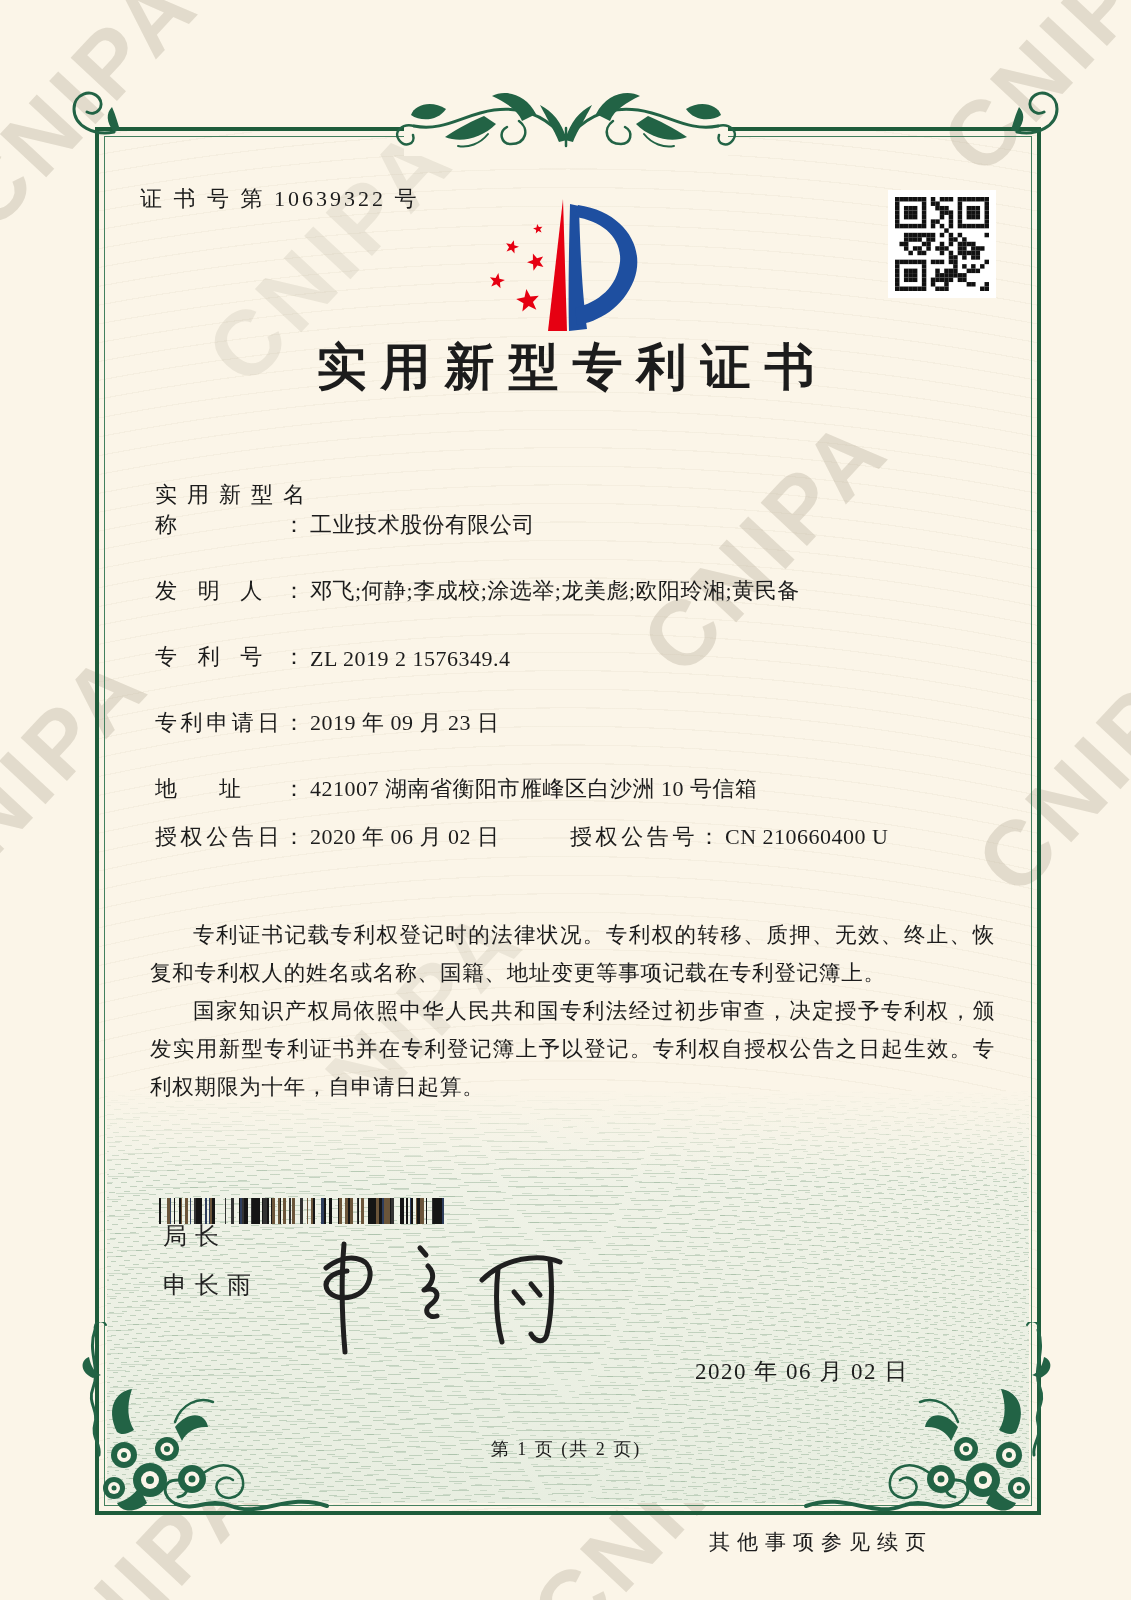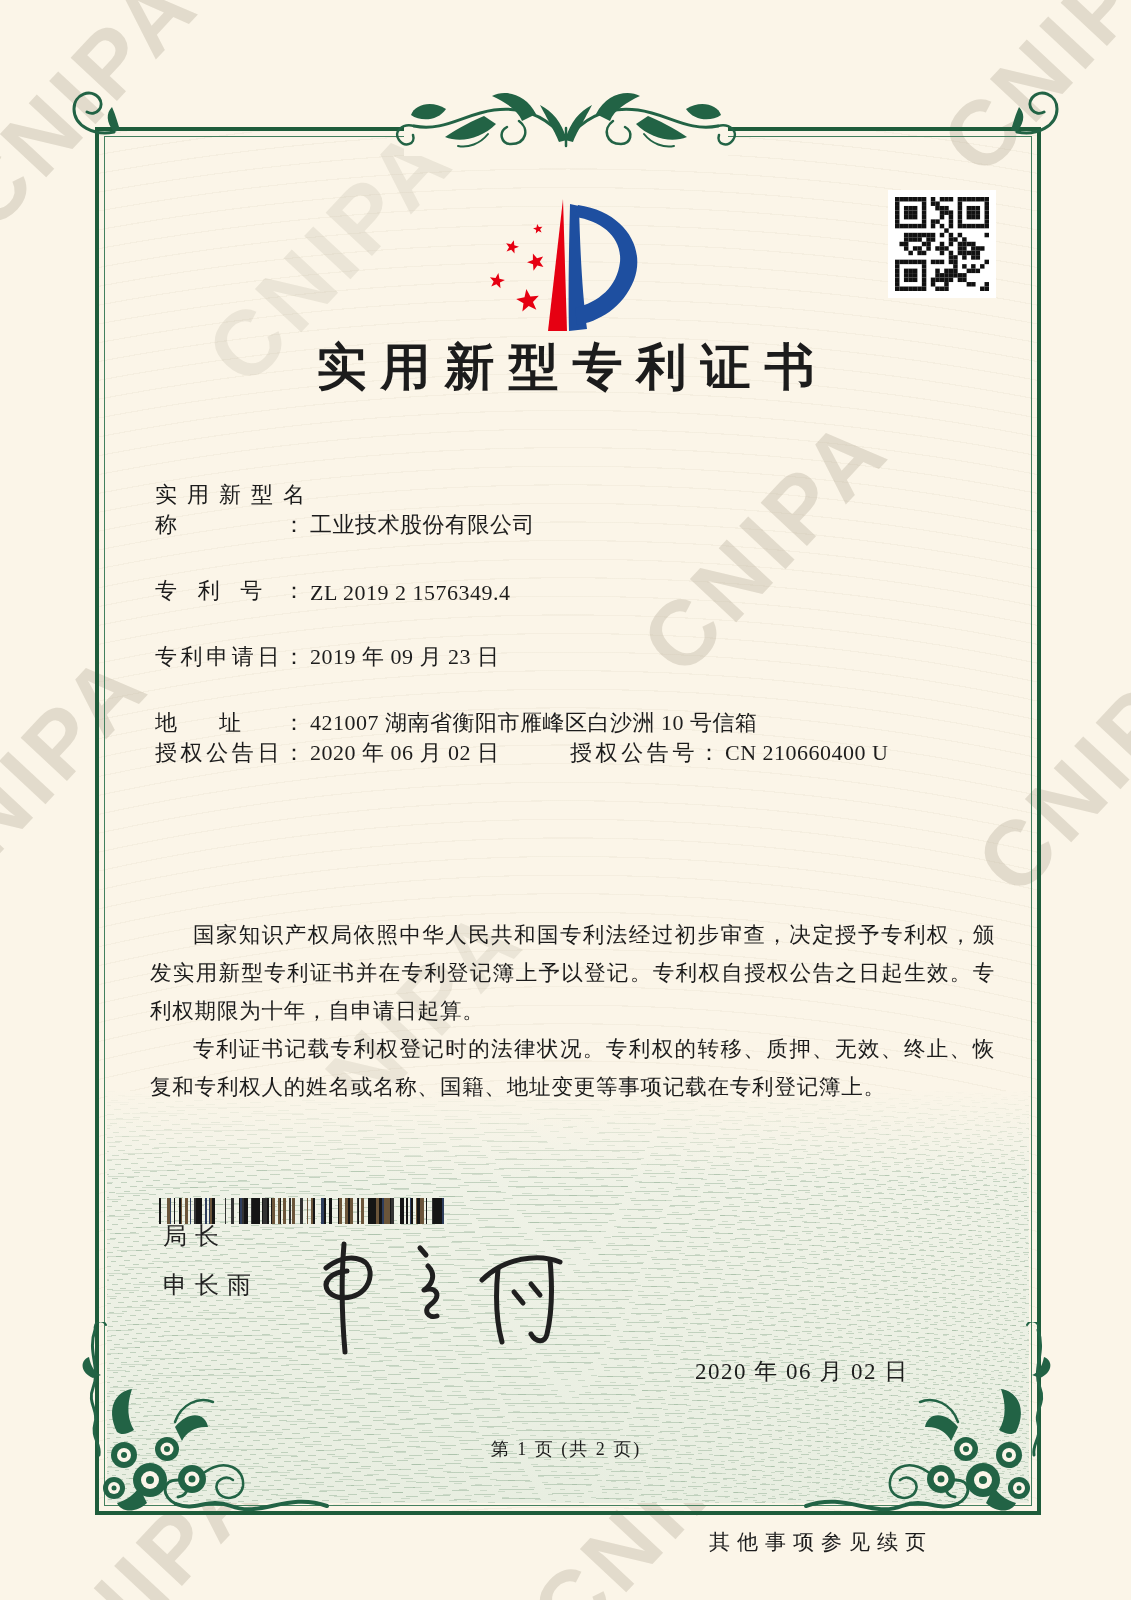--- a/index.html
+++ b/index.html
@@ -45,21 +45,21 @@
     font-size:50px;font-weight:700;letter-spacing:14px;text-indent:14px;
   }
   
   .fields{position:absolute;left:155px;top:474px;width:840px;z-index:4;font-size:22px;}
   .frow{display:flex;align-items:flex-end;height:66px;}
   .flabel{
     display:inline-block;width:150px;flex:0 0 150px;margin-right:5px;
     text-align:justify;text-align-last:justify;
   }
   .fvalue{letter-spacing:.5px;white-space:nowrap;}
-  .grant-row{display:flex;align-items:flex-start;height:66px;}
+  .grant-row{display:flex;align-items:center;height:66px;}
   .gpair{display:flex;align-items:baseline;}
   .gpair.first{width:415px;flex:0 0 415px;}
   
   .paras{position:absolute;left:150px;top:916px;width:845px;z-index:4;}
   .paras p{
     margin:0;font-size:21.5px;line-height:38px;text-align:justify;
     text-indent:2em;letter-spacing:.8px;
   }
   
   .barcode{position:absolute;left:153px;top:1198px;width:292px;height:26px;z-index:4;}
@@ -147,20 +147,21 @@
       <path class="green-fill" d="M120,105 C135,87 151,92 153,105 C141,104 131,110 127,119 Z"></path>
       <path class="green-fill" d="M92,181 C80,192 66,190 62,181 C72,178 80,172 84,165 Z"></path>
       <path class="green-stroke" stroke-width="2.5" d="M150,150 c20,-14 40,-4 38,14 c-2,14 -22,16 -26,4 c-3,-9 8,-16 16,-10"></path>
       <path class="green-stroke" stroke-width="2.5" d="M120,100 c6,-18 24,-26 38,-20"></path>
     </g>
   </svg>
   <svg class="ornament" style="left:798px;top:1322px" width="280" height="195" viewBox="0 0 280 195">
     <use href="#cornerFl" transform="translate(280,0) scale(-1,1)"></use>
   </svg>
 
+  <div class="cert-no">证 书 号 第 10639322 号</div>
 
   <svg class="logo" viewBox="0 0 200 145">
     <path d="M103,3 L88,135 L107,135 Z" fill="#e60012"></path>
     <path d="M110,8 C109,50 108,100 109,135 L127,133 C122,95 120,50 119,10 Z" fill="#1e4fa0"></path>
     <path d="M118,9 C165,16 186,52 174,84 C163,112 138,126 117,129 L115,112 C139,106 157,91 160,66 C162,42 143,25 115,21 Z" fill="#1e4fa0"></path>
     <polygon fill="#e60012" points="77.13,28.08 78.92,31.11 82.41,30.65 80.08,33.29 81.60,36.47 78.36,35.07 75.81,37.49 76.15,33.99 73.05,32.30 76.49,31.54"></polygon>
     <polygon fill="#e60012" points="53.81,44.24 54.28,49.15 58.99,50.63 54.47,52.60 54.51,57.54 51.24,53.84 46.56,55.41 49.06,51.15 46.13,47.19 50.95,48.26"></polygon>
     <polygon fill="#e60012" points="72.92,57.54 77.04,62.37 83.09,60.46 79.78,65.87 83.46,71.03 77.29,69.55 73.52,74.65 73.02,68.33 67.01,66.31 72.87,63.89"></polygon>
     <polygon fill="#e60012" points="38.39,77.12 39.42,82.67 44.92,83.89 39.97,86.58 40.51,92.19 36.42,88.31 31.25,90.56 33.67,85.47 29.94,81.24 35.53,81.98"></polygon>
     <polygon fill="#e60012" points="66.33,93.12 70.37,100.55 78.79,99.74 72.96,105.88 76.34,113.63 68.70,109.99 62.37,115.60 63.47,107.21 56.18,102.92 64.50,101.37"></polygon>
@@ -390,20 +391,24 @@
   </div>
 
   <div class="title">实用新型专利证书</div>
 
   <div class="fields">
     <div class="frow">
       <span class="flabel">实用新型名称：</span>
       <span class="fvalue">工业技术股份有限公司</span>
     </div>
     <div class="frow">
+      <span class="flabel">发明人：</span>
+      <span class="fvalue">邓飞;何静;李成校;涂选举;龙美彪;欧阳玲湘;黄民备</span>
+    </div>
+    <div class="frow">
       <span class="flabel">专利号：</span>
       <span class="fvalue">ZL 2019 2 1576349.4</span>
     </div>
     <div class="frow">
       <span class="flabel">专利申请日：</span>
       <span class="fvalue">2019 年 09 月 23 日</span>
     </div>
     <div class="frow">
       <span class="flabel">地址：</span>
       <span class="fvalue">421007 湖南省衡阳市雁峰区白沙洲 10 号信箱</span>
@@ -414,22 +419,22 @@
         <span class="fvalue">2020 年 06 月 02 日</span>
       </span>
       <span class="gpair">
         <span class="flabel">授权公告号：</span>
         <span class="fvalue">CN 210660400 U</span>
       </span>
     </div>
   </div>
 
   <div class="paras">
+    <p>专利证书记载专利权登记时的法律状况。专利权的转移、质押、无效、终止、恢复和专利权人的姓名或名称、国籍、地址变更等事项记载在专利登记簿上。</p>
     <p>国家知识产权局依照中华人民共和国专利法经过初步审查，决定授予专利权，颁发实用新型专利证书并在专利登记簿上予以登记。专利权自授权公告之日起生效。专利权期限为十年，自申请日起算。</p>
-    <p>专利证书记载专利权登记时的法律状况。专利权的转移、质押、无效、终止、恢复和专利权人的姓名或名称、国籍、地址变更等事项记载在专利登记簿上。</p>
   </div>
 
   <svg class="barcode" id="barcode-svg" viewBox="0 0 292 26">
       <rect x="6" y="0" width="2" height="26" fill="#151515"></rect>
       <rect x="14" y="0" width="3" height="26" fill="#6b553a"></rect>
       <rect x="17" y="0" width="1" height="26" fill="#2e3d5c"></rect>
       <rect x="21" y="0" width="1" height="26" fill="#151515"></rect>
       <rect x="26" y="0" width="1" height="26" fill="#151515"></rect>
       <rect x="27" y="0" width="1" height="26" fill="#151515"></rect>
       <rect x="28" y="0" width="1" height="26" fill="#6b553a"></rect>

